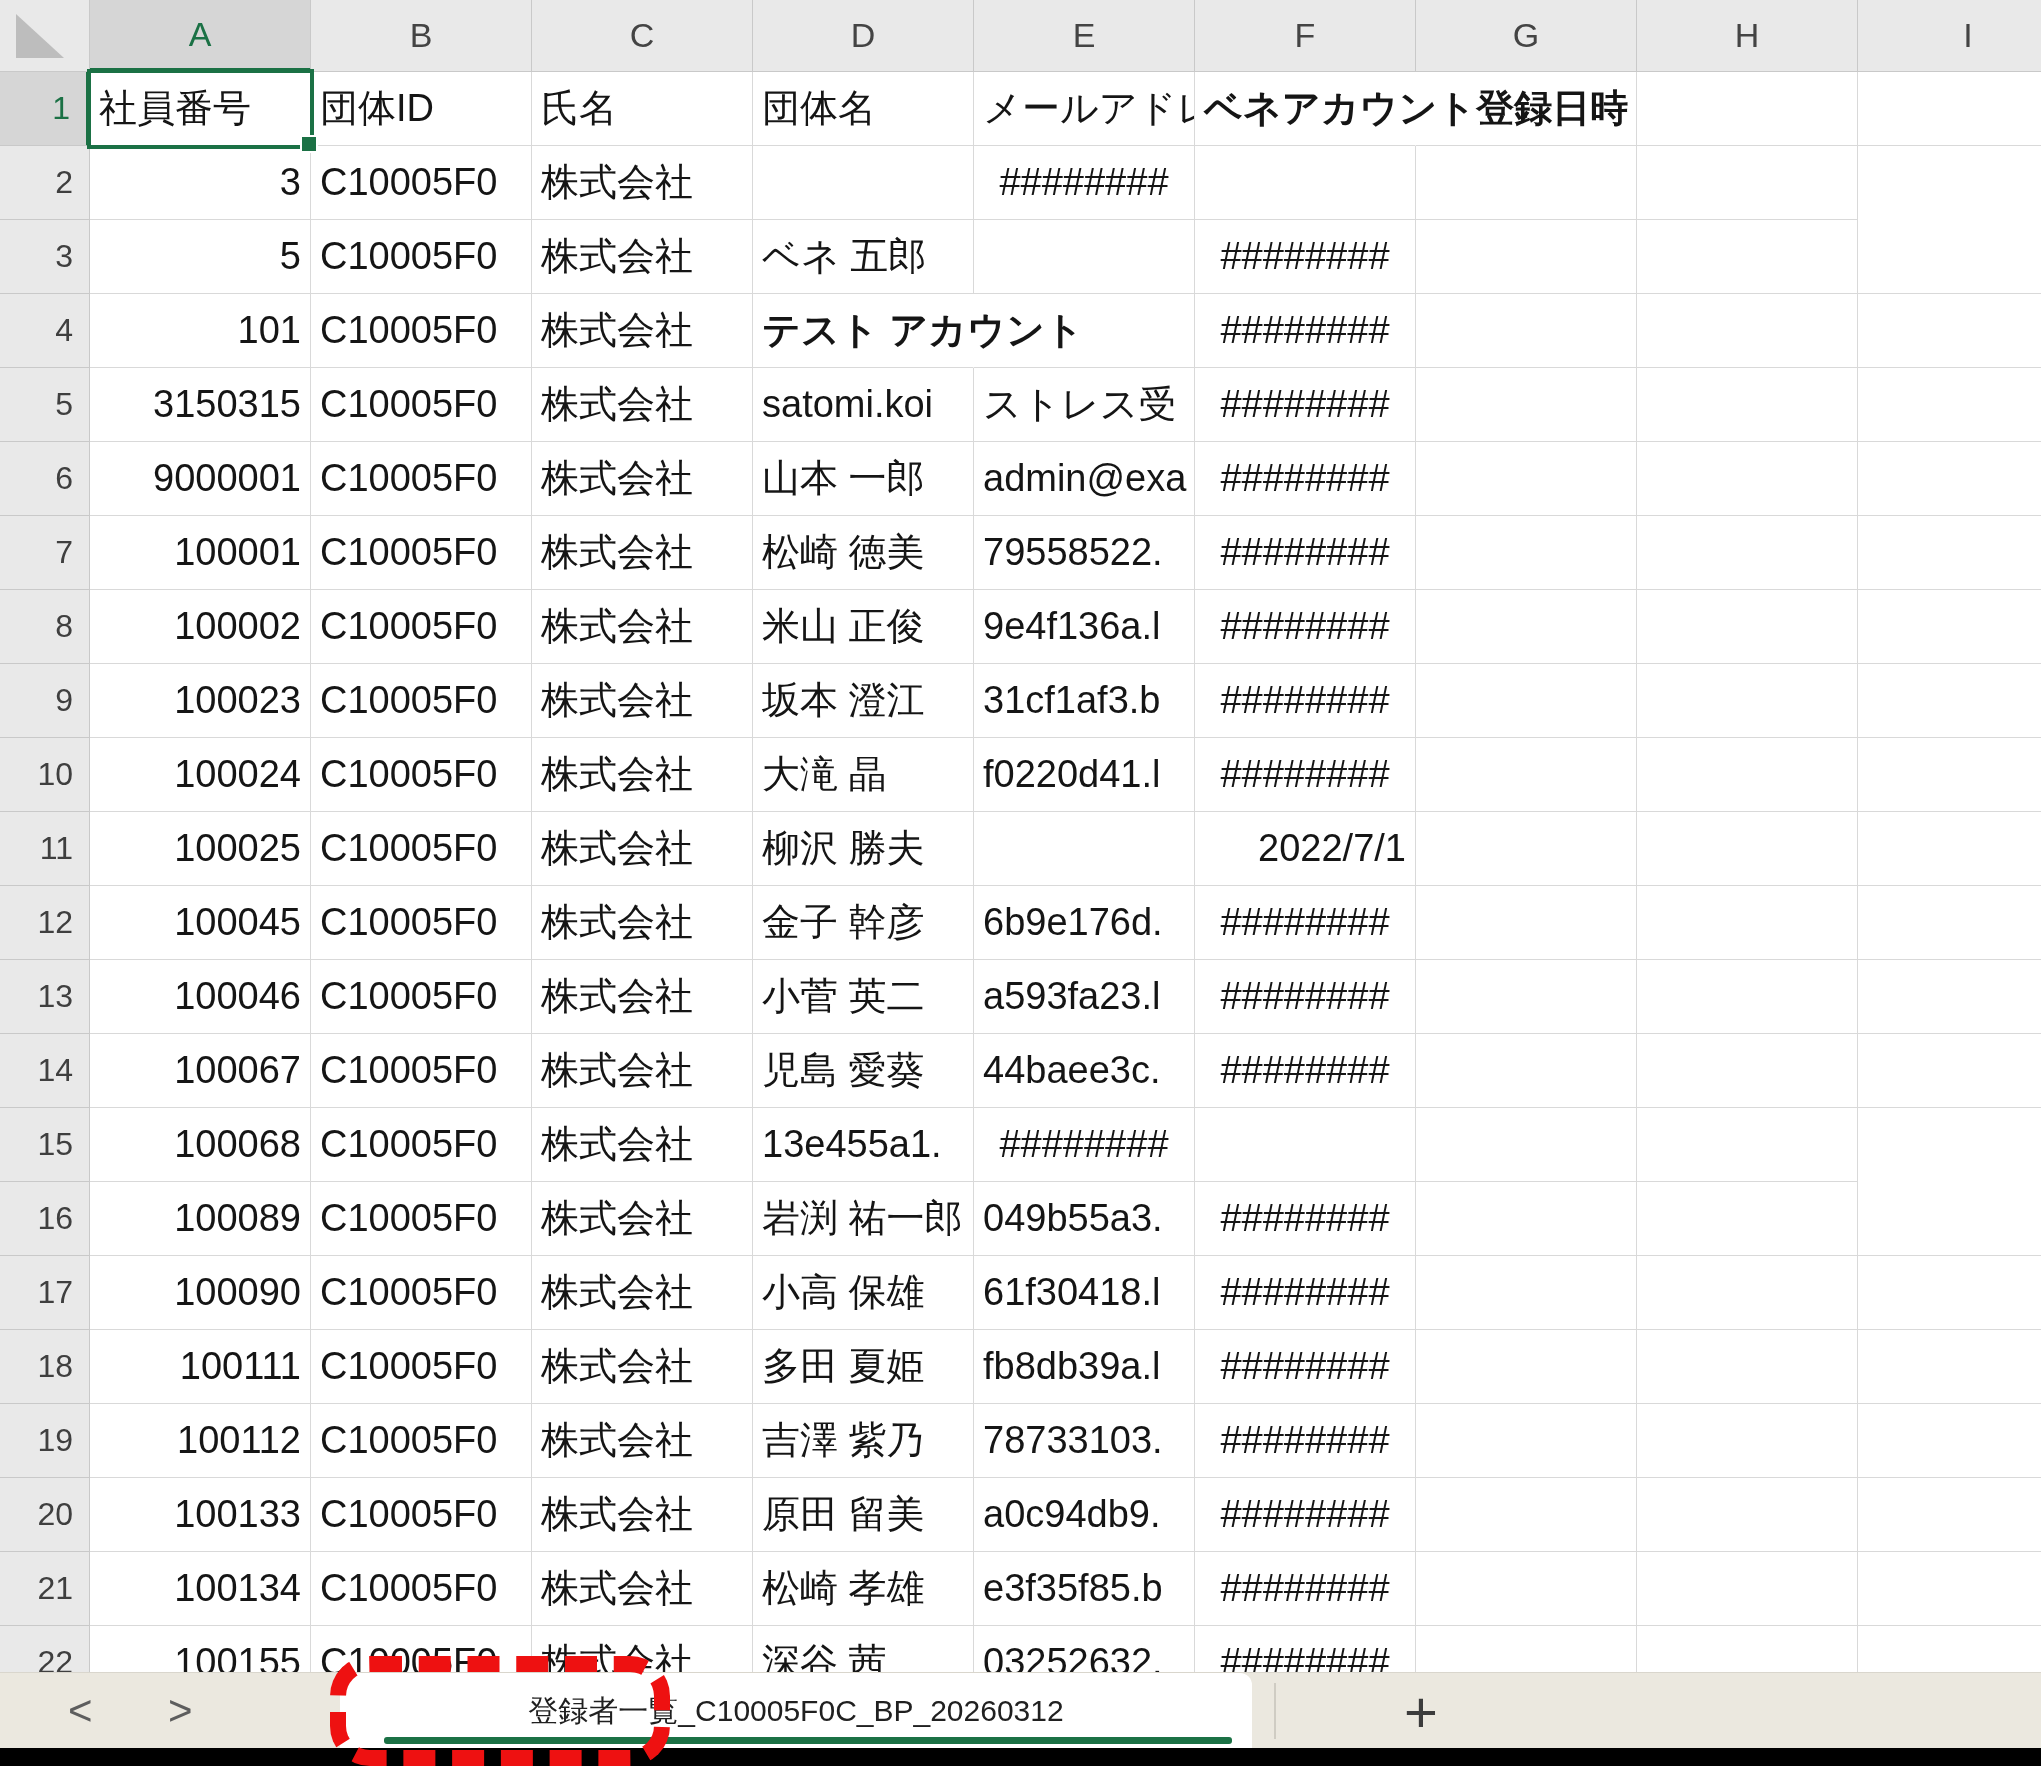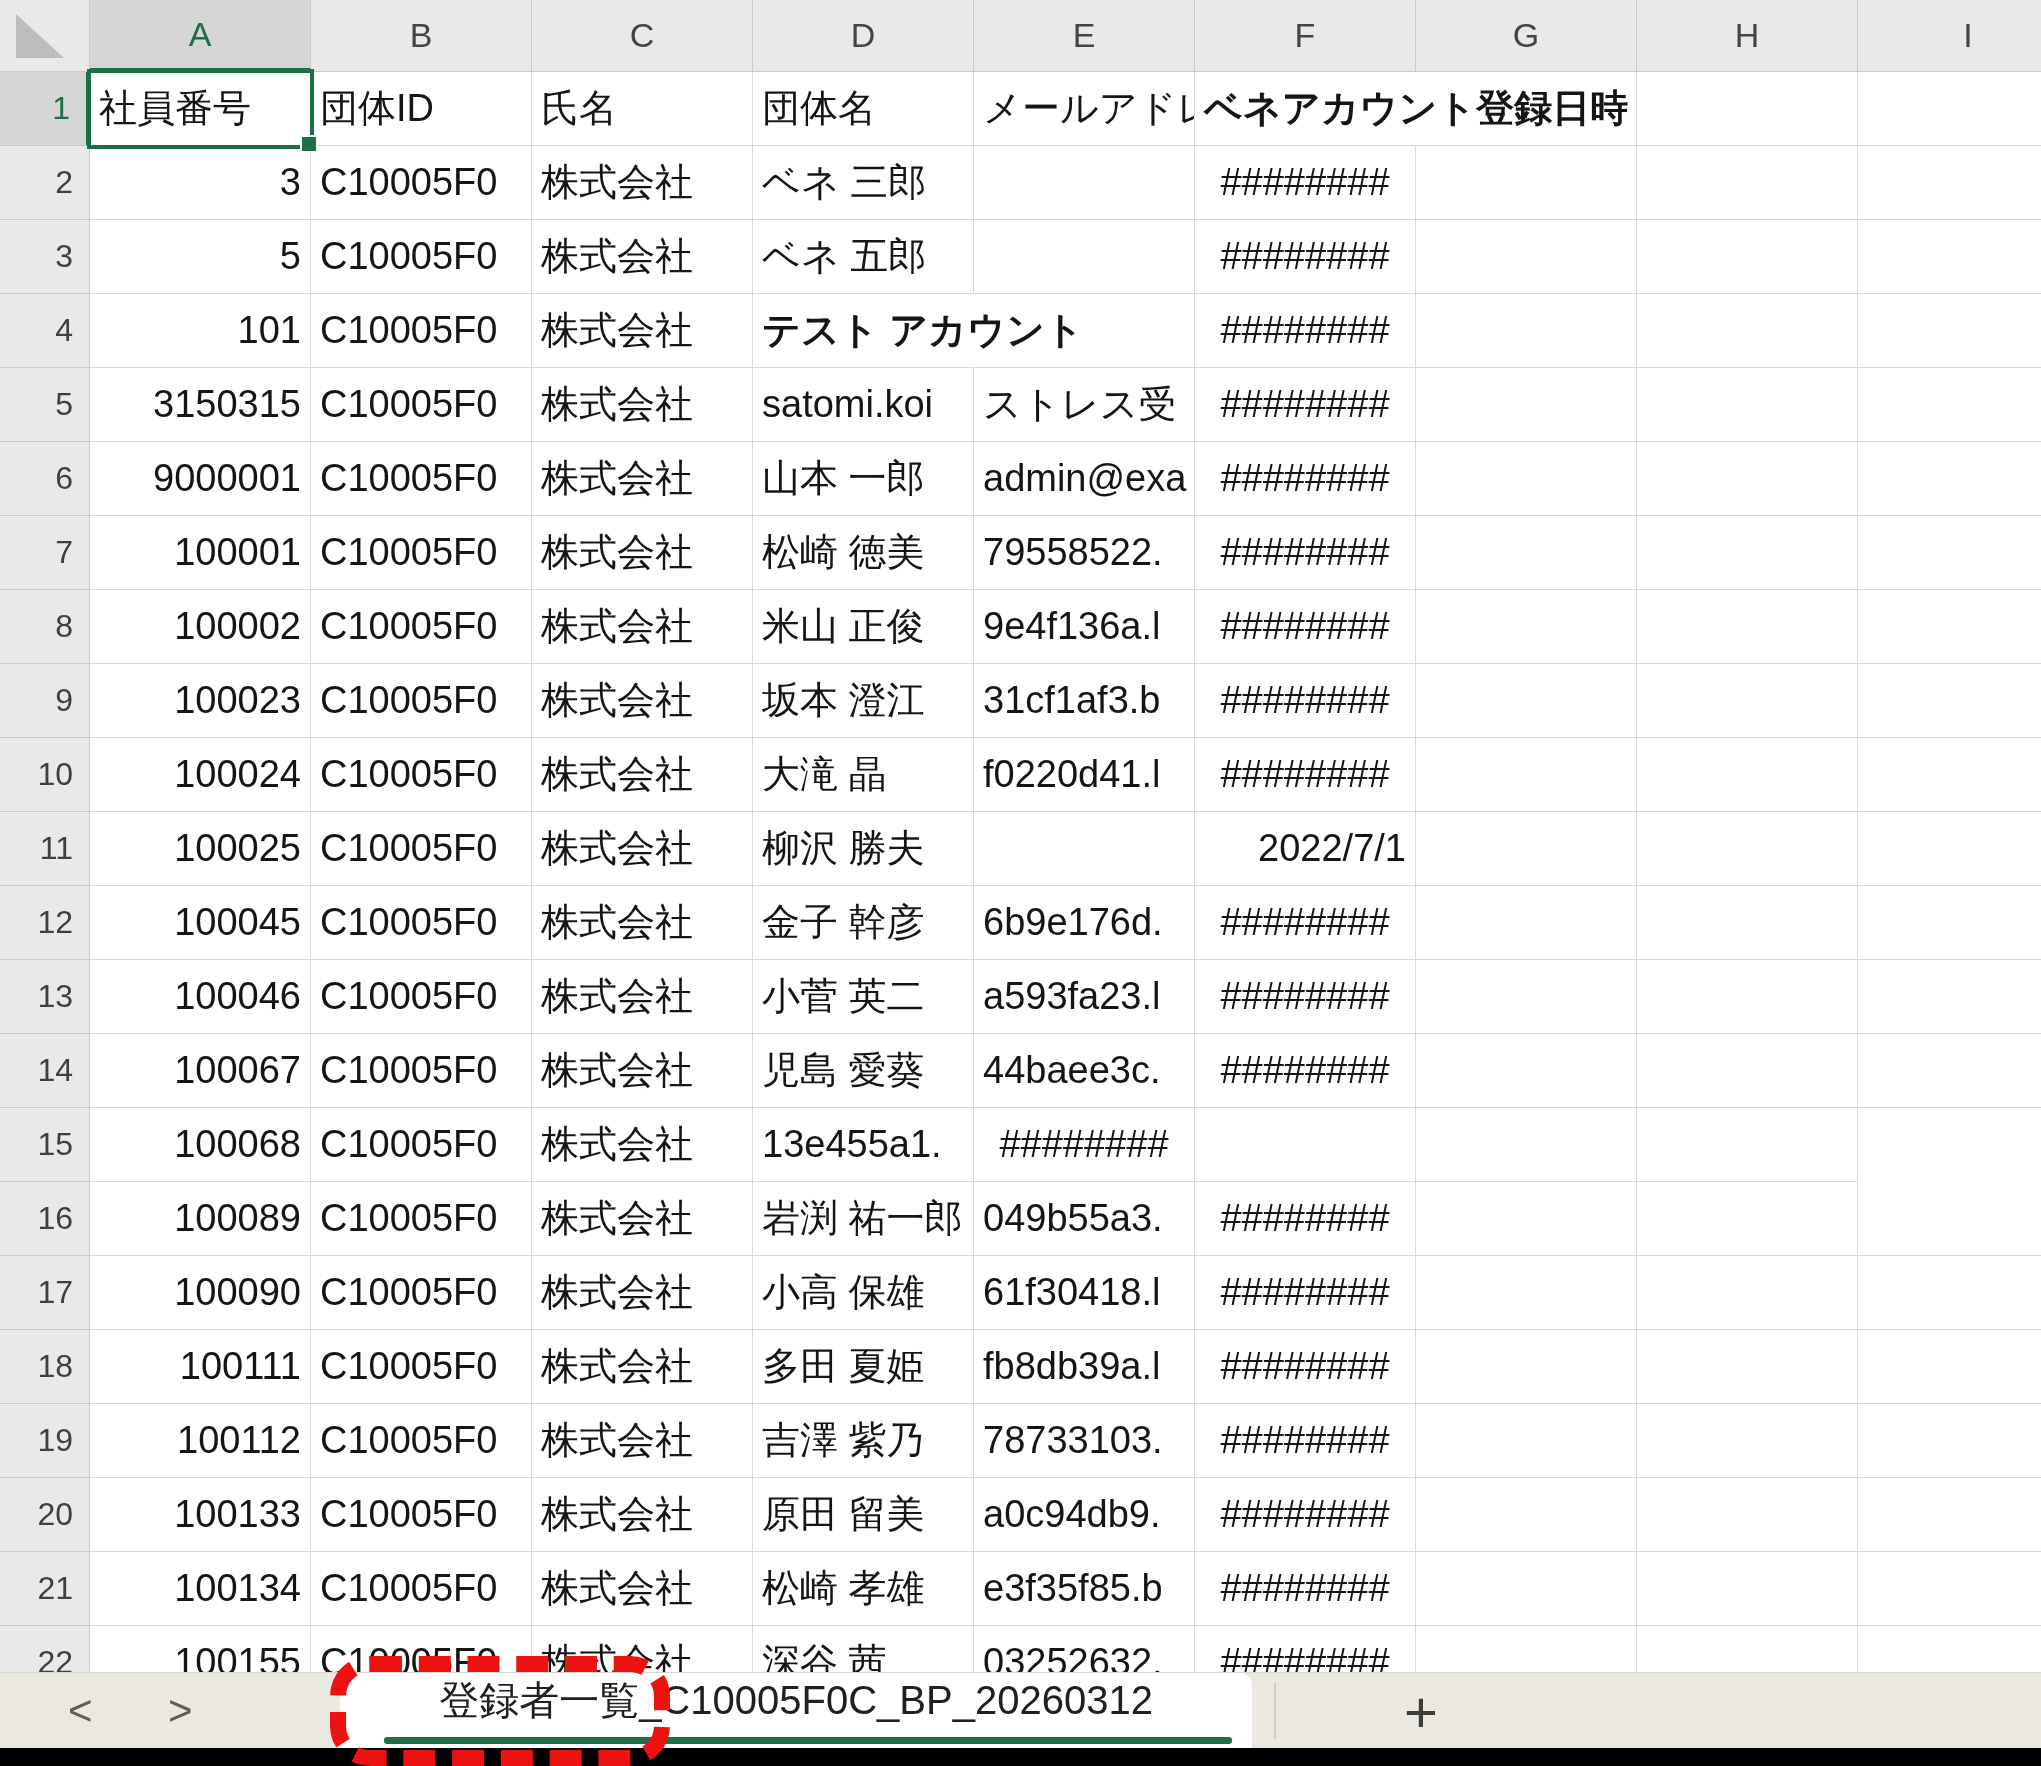--- a/index.html
+++ b/index.html
@@ -60,22 +60,22 @@
     background:#ebe8df;border-top:1px solid #d9d6cd;box-sizing:border-box;z-index:10;
   }
   .nav{
     position:absolute;top:50%;transform:translateY(-50%);
     font-size:42px;color:#5d5d5d;line-height:1;font-weight:400;
   }
   .nav.prev{left:68px;}
   .nav.next{left:168px;}
   .tab{
     position:absolute;left:340px;top:0;width:912px;height:76px;background:#fff;
-    border-radius:12px 12px 0 0;display:flex;justify-content:center;
-    font-size:40px;color:#202020;
+    border-radius:12px 12px 0 0;display:flex;align-items:center;justify-content:center;
+    font-size:30px;color:#202020;
   }
   .tab .underline{
     position:absolute;left:44px;right:20px;bottom:5px;height:7px;
     background:#1b7145;border-radius:3px;
   }
   .tab-divider{position:absolute;left:1274px;top:10px;width:2px;height:56px;background:#cfccc3;}
   .add-sheet{
     position:absolute;left:1386px;top:0;width:70px;height:76px;
     display:flex;align-items:center;justify-content:center;
     font-size:58px;font-weight:200;color:#3c3c3c;
@@ -142,21 +142,20 @@
         <div class="cell">メールアドレス</div>
         <div class="cell spill">ベネアカウント登録日時</div>
         <div class="cell"></div>
         <div class="cell"></div>
         <div class="cell"></div>
       </div>
       <div class="grow">
         <div class="cell num">3</div>
         <div class="cell">C10005F0</div>
         <div class="cell">株式会社</div>
-        <div class="cell">ベネ 三郎</div>
         <div class="cell"></div>
         <div class="cell center">########</div>
         <div class="cell"></div>
         <div class="cell"></div>
         <div class="cell"></div>
       </div>
       <div class="grow">
         <div class="cell num">5</div>
         <div class="cell">C10005F0</div>
         <div class="cell">株式会社</div>

